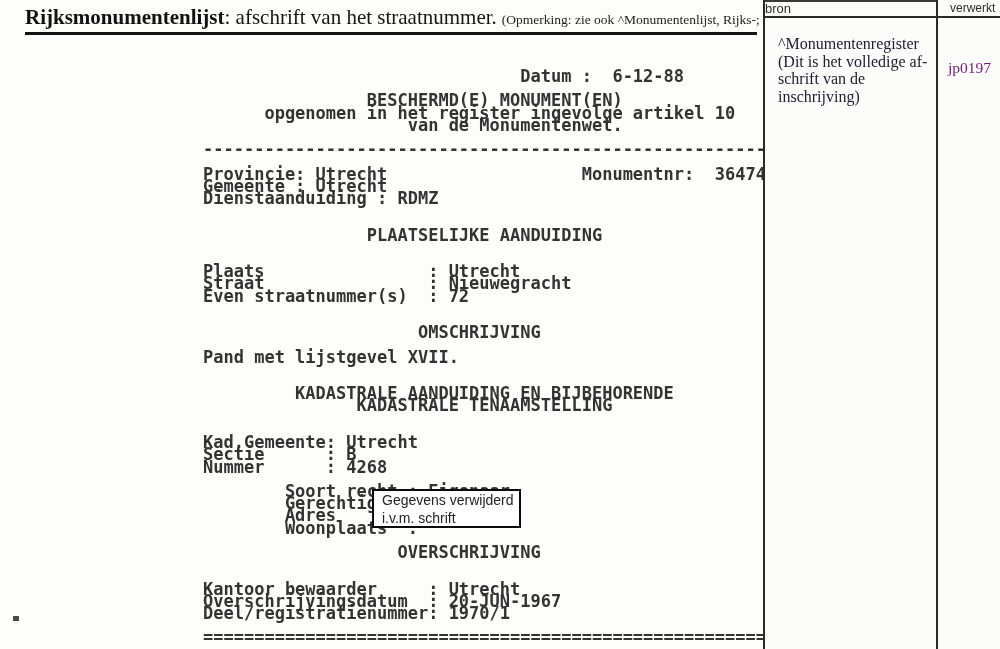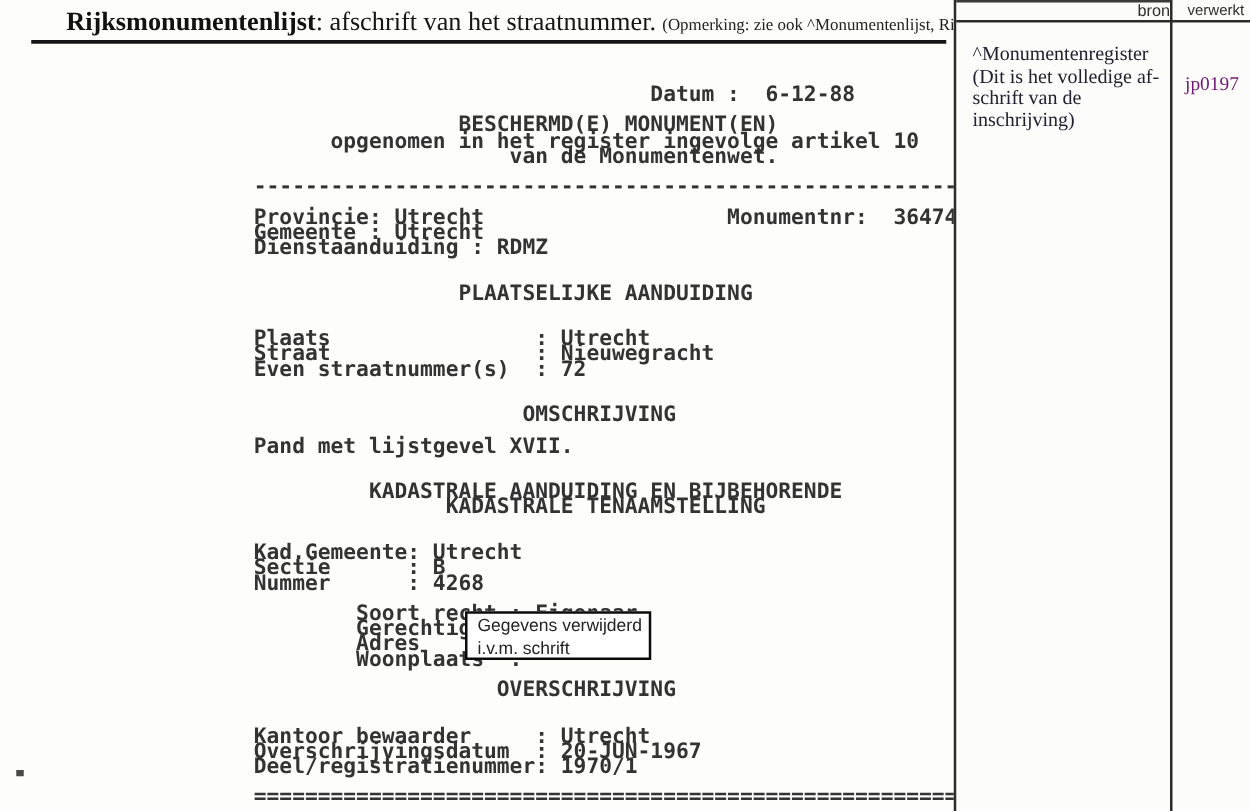--- a/index.html
+++ b/index.html
@@ -16,21 +16,21 @@
     color: #1f1f1f;
   }
 
   
   .doc-header {
     position: absolute; left: 25px; top: 4px;
     white-space: nowrap;
     font-family: "Liberation Serif", serif;
     line-height: 27px;
   }
-  .t-bold { font-weight: 700; font-size: 21px; color: #111; margin-left: 28px; }
+  .t-bold { font-weight: 700; font-size: 21px; color: #111; }
   .t-rest { font-weight: 400; font-size: 21px; color: #151515; }
   .t-note { font-weight: 400; font-size: 13.5px; color: #222; margin-left: 5px; }
   .header-rule {
     position: absolute; left: 25px; top: 32px;
     width: 732px; height: 3px; background: #141414;
   }
 
   
   .register {
     position: absolute; left: 203px; top: 70px;
@@ -73,21 +73,21 @@
   .sp-divider {
     position: absolute; left: 171px; top: 0;
     width: 2px; height: 649px; background: #2b2b2b;
   }
   .sp-header-rule {
     position: absolute; left: 0; top: 16px;
     width: 235px; height: 2px; background: #2b2b2b;
   }
   .sp-bron {
     position: absolute; left: 0; top: 1px; width: 171px;
-    text-align: right;
+    text-align: left;
     font-family: "Liberation Sans", sans-serif;
     font-size: 13px; color: #2e2e2e;
   }
   .sp-verwerkt {
     position: absolute; left: 185px; top: 1px;
     font-family: "Liberation Sans", sans-serif;
     font-size: 12px; color: #2e2e2e;
   }
   .sp-source {
     position: absolute; left: 13px; top: 35px; width: 164px;

